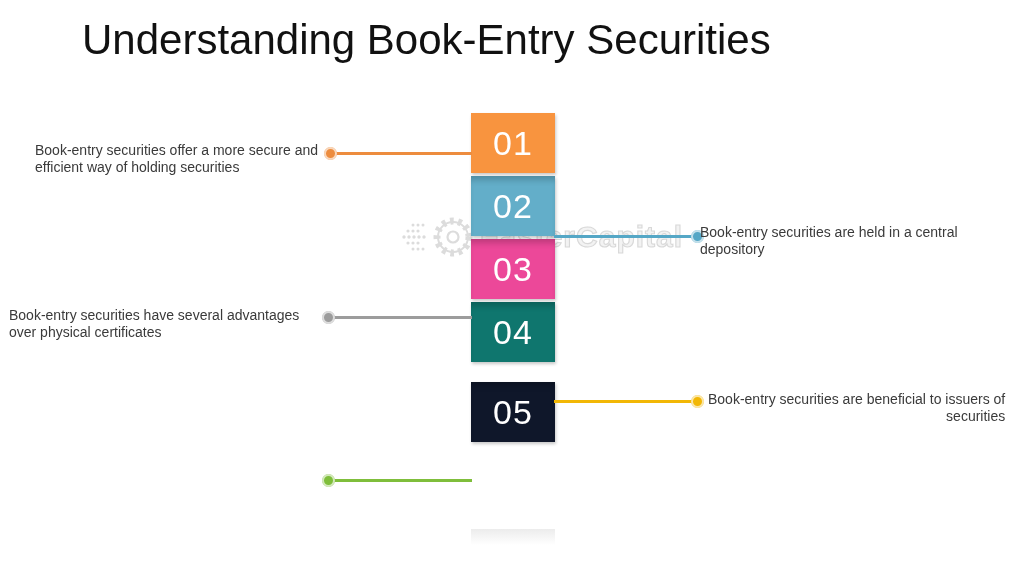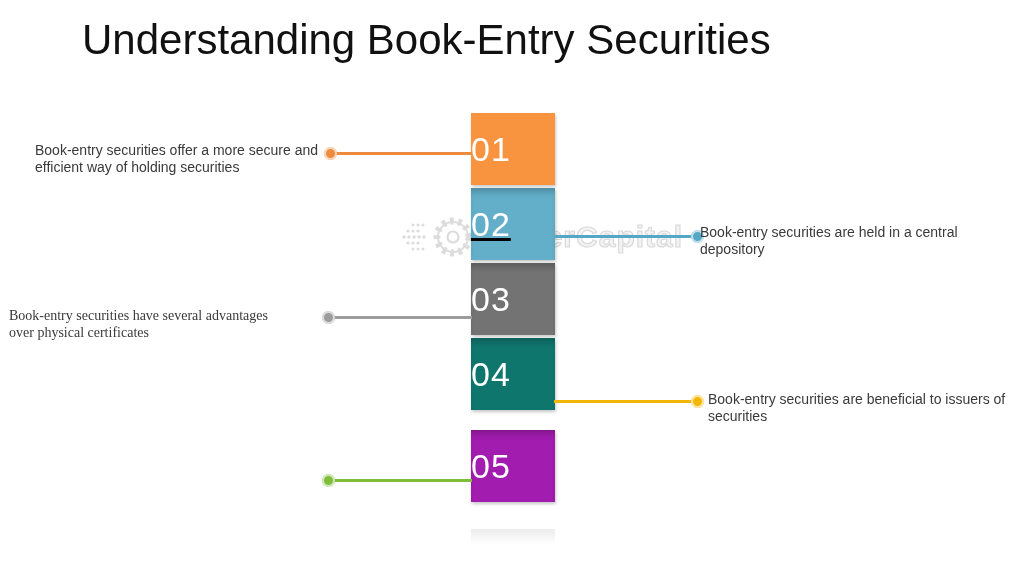--- a/index.html
+++ b/index.html
@@ -17,22 +17,22 @@
     position:absolute;left:396px;top:212px;height:50px;display:flex;
     align-items:center;z-index:1;opacity:.85;
   }
   .wm-text{
     font-size:30px;font-weight:700;letter-spacing:1px;
     color:#f1f1f1;-webkit-text-stroke:1.1px #d2d2d2;white-space:pre;
   }
   
   .stack{position:absolute;left:471px;top:113px;width:84px;z-index:2;}
   .block{
-    position:relative;width:84px;height:72px;margin-bottom:3px;
-    display:flex;align-items:center;justify-content:flex-start;
+    position:relative;width:84px;height:60px;margin-bottom:3px;
+    display:flex;align-items:center;justify-content:center;
     box-shadow:1px 2px 3px rgba(0,0,0,.22);
   }
   .block.shaded{box-shadow:1px 2px 3px rgba(0,0,0,.22), inset 0 7px 6px -3px rgba(0,0,0,.20);}
   .block .num{
     color:#ffffff;font-size:34px;font-weight:400;letter-spacing:1px;
     font-family:"Liberation Sans", sans-serif;
   }
   .reflection{
     position:absolute;left:471px;top:529px;width:84px;height:16px;z-index:0;
     background:linear-gradient(rgba(120,120,120,.14), rgba(120,120,120,0));
@@ -54,22 +54,22 @@
   .d4{left:691px;top:395px;}
   .d5{left:322px;top:474px;}
   
   .label{
     position:absolute;margin:0;color:#3a3a3a;font-size:14px;line-height:17px;
     font-weight:400;white-space:pre;z-index:4;
     font-family:"Liberation Sans", sans-serif;
   }
   .t1{left:9px;top:142px;margin-left:26px;}
   .t2{left:700px;top:224px;}
-  .t3{left:9px;top:307px;font-family:Liberation Serif, serif;}
-  .t4{left:708px;top:391px;}
+  .t3{left:9px;top:307px;}
+  .t4{left:708px;top:391px;text-align:right;}
   .t5{left:9px;top:473px;}
 </style>
 </head>
 <body>
 
 <div class="canvas">
 
   <h1 class="title">Understanding Book-Entry Securities</h1>
 
   <div class="watermark">
@@ -97,30 +97,30 @@
       <circle cx="57" cy="25" r="15" fill="none" stroke="#d6d6d6" stroke-width="2"></circle>
       <circle cx="57" cy="25" r="5.5" fill="none" stroke="#d6d6d6" stroke-width="2.2"></circle>
     </svg>
     <span class="wm-text">FasterCapital</span>
   </div>
 
   <div class="stack">
     <div class="block" style="background-color: rgb(248, 148, 63);">
       <span class="num">01</span>
     </div>
-    <div class="block shaded" style="background-color: rgb(99, 174, 201); text-decoration: underline;">
+    <div class="block shaded" style="background-color: rgb(99, 174, 201);">
       <span class="num">02</span>
     </div>
-    <div class="block shaded" style="background-color: #737373;">
+    <div class="block shaded" style="background-color: #ec4899;">
       <span class="num">03</span>
     </div>
     <div class="block shaded" style="background-color: #0f766e;">
       <span class="num">04</span>
     </div>
-    <div class="block shaded" style="background-color: #a21caf; margin-top: 20px;">
+    <div class="block shaded" style="background-color: #0f172a; margin-top: 20px;">
       <span class="num">05</span>
     </div>
   </div>
   <div class="reflection"></div>
 
   <div class="line l1" style="background-color: rgb(237, 140, 62);"></div>
   <div class="dot d1" style="background-color: rgb(237, 140, 62);"></div>
   <p class="label t1">Book-entry securities offer a more secure and
 efficient way of holding securities</p>
 

